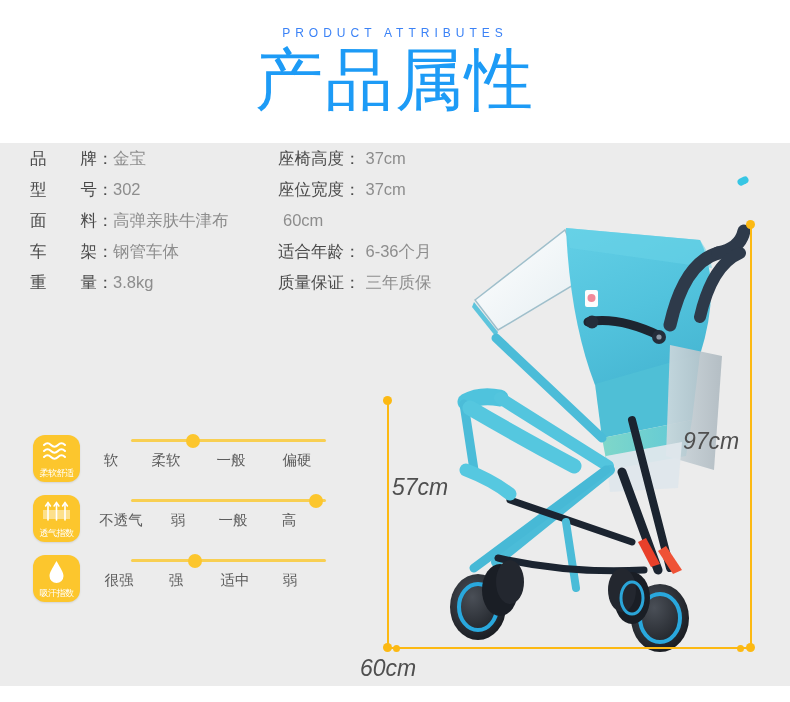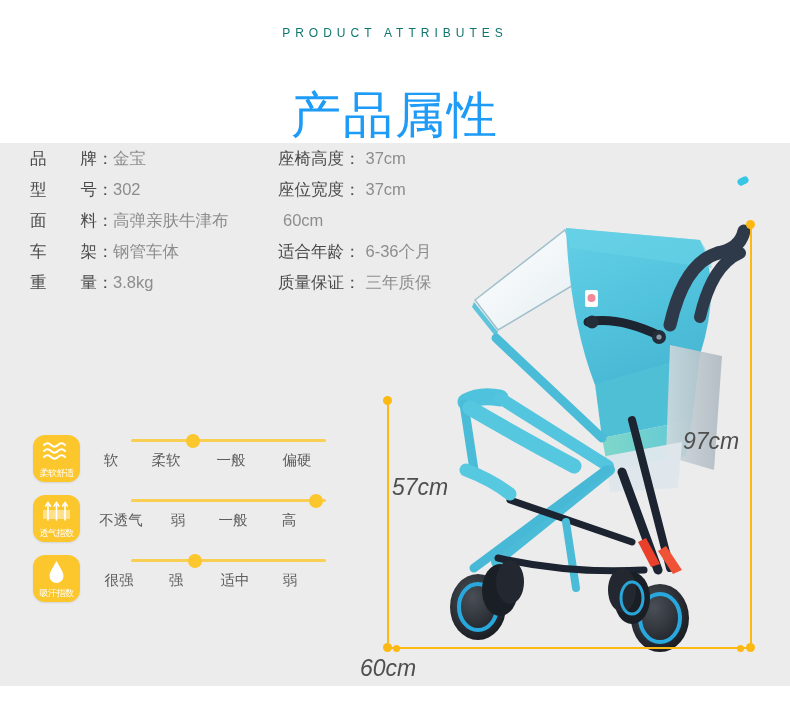--- a/index.html
+++ b/index.html
@@ -13,27 +13,27 @@
 
   
   .header{
     position:absolute;left:0;top:0;width:790px;height:143px;
     background:#ffffff;
   }
   .eyebrow{
     position:absolute;left:0;top:26px;width:790px;
     text-align:center;
     font-size:12px;letter-spacing:5px;
-    color:#0f766e;font-weight:400;
+    color:#3b82f6;font-weight:400;
   }
   .title{
     position:absolute;left:0;top:48px;width:790px;
     text-align:center;
-    font-size:50px;line-height:62px;letter-spacing:2px;
-    color:#1d9bf6;font-weight:400;margin-top:36px;
+    font-size:68px;line-height:62px;letter-spacing:2px;
+    color:#1d9bf6;font-weight:400;
   }
 
   
   .panel{
     position:absolute;left:0;top:143px;width:790px;height:543px;
     background:#ececec;
   }
 
   
   .specs{position:absolute;left:0;top:0;width:470px;height:170px;}

